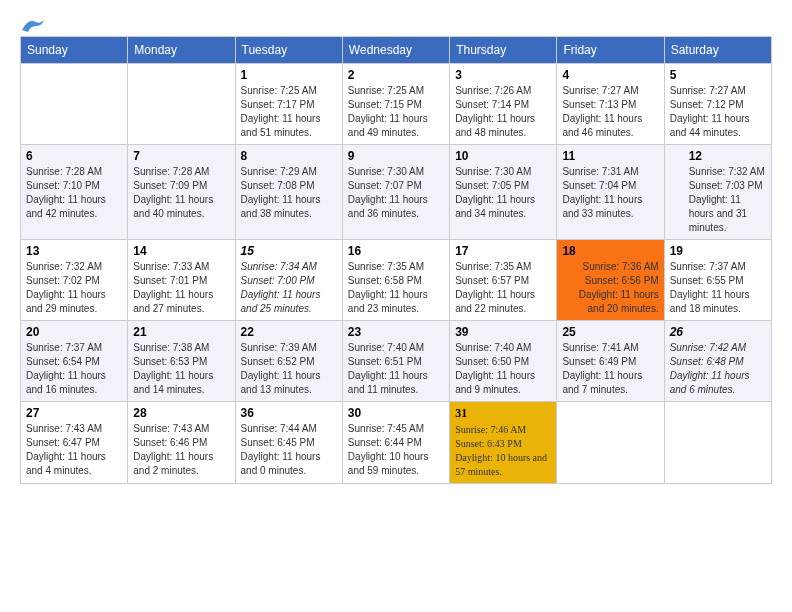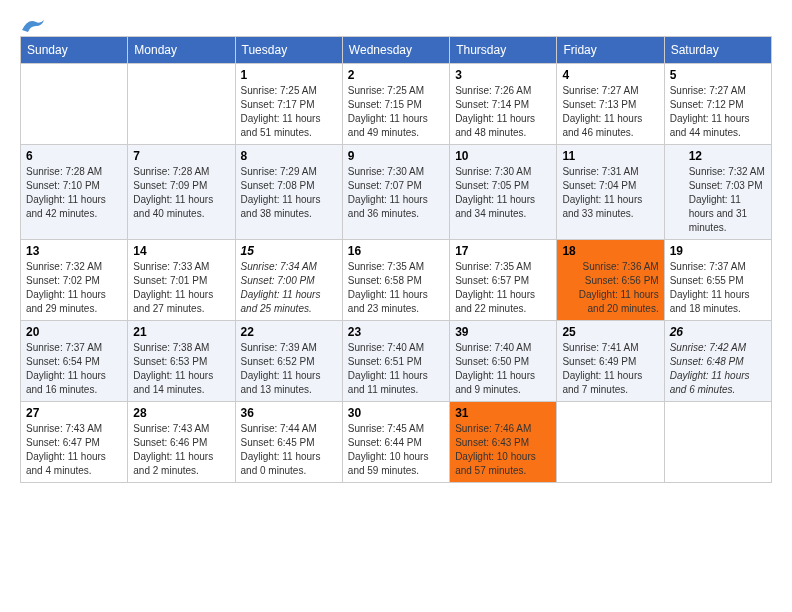--- a/index.html
+++ b/index.html
@@ -295,21 +295,21 @@
           <div class="day-info" style="white-space: pre-line;">Sunrise: 7:44 AM
 Sunset: 6:45 PM
 Daylight: 11 hours and 0 minutes.</div>
         </td>
         <td style="background-color: rgb(255, 255, 255);">
           <div class="day-num">30</div>
           <div class="day-info" style="white-space: pre-line;">Sunrise: 7:45 AM
 Sunset: 6:44 PM
 Daylight: 10 hours and 59 minutes.</div>
         </td>
-        <td style="background-color: #f97316;">
+        <td style="background-color: #eab308; font-family: Liberation Serif, serif;">
           <div class="day-num">31</div>
           <div class="day-info" style="white-space: pre-line;">Sunrise: 7:46 AM
 Sunset: 6:43 PM
 Daylight: 10 hours and 57 minutes.</div>
         </td>
         <td class="empty"></td>
         <td class="empty"></td>
       </tr>
     </tbody>
 </table>

